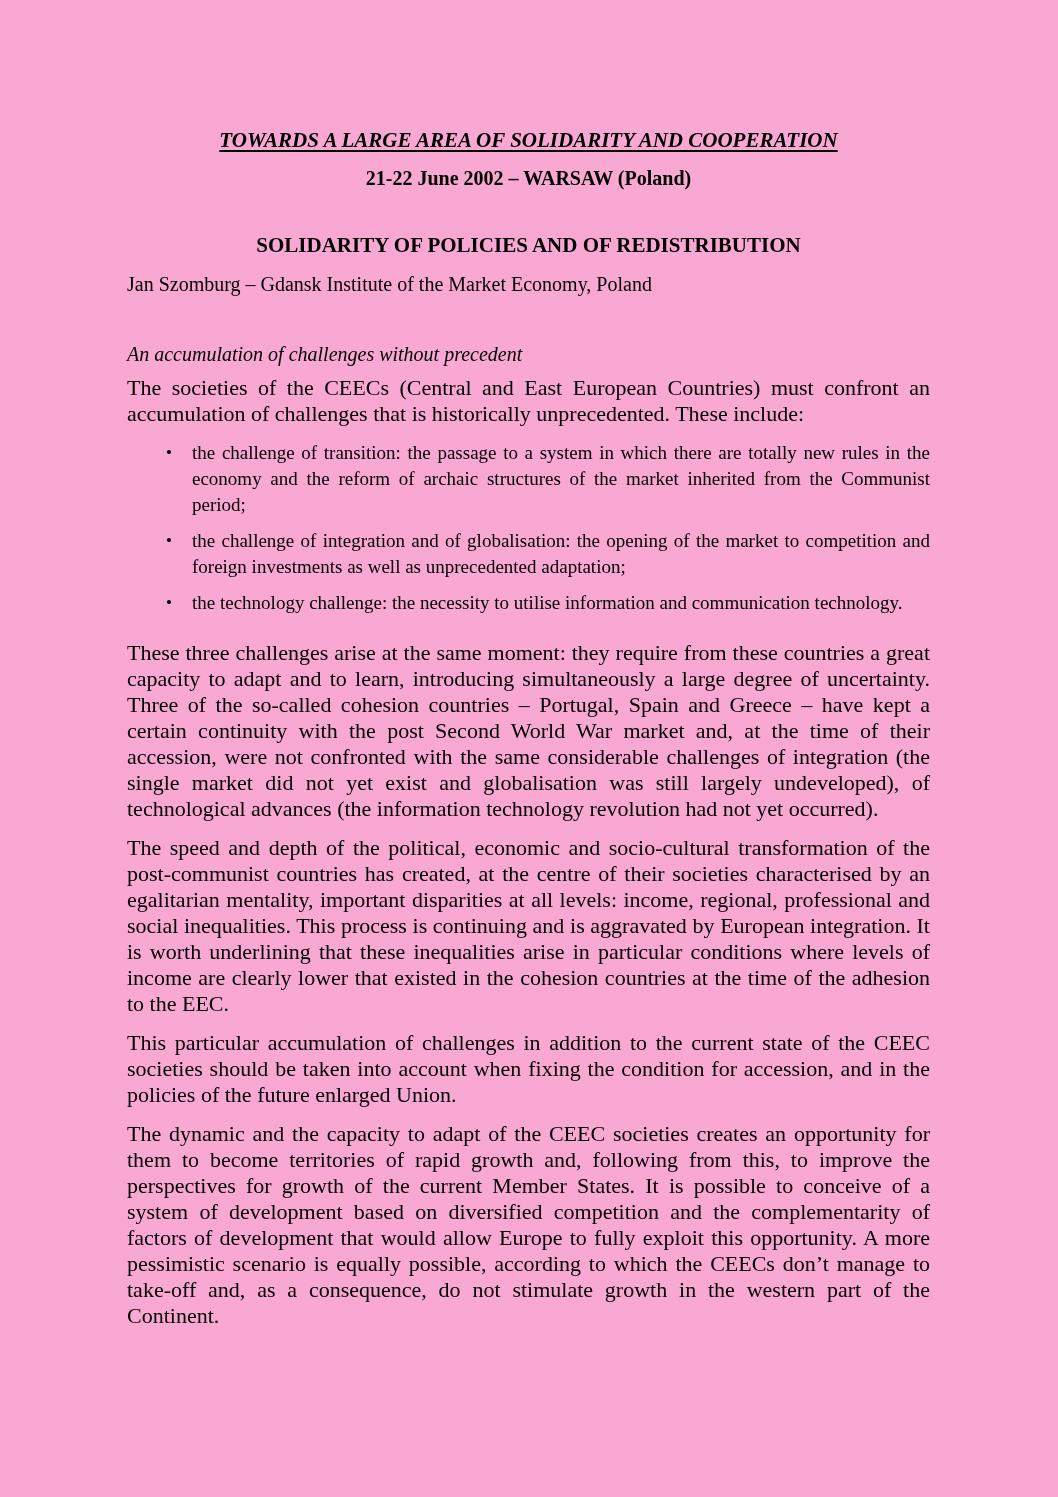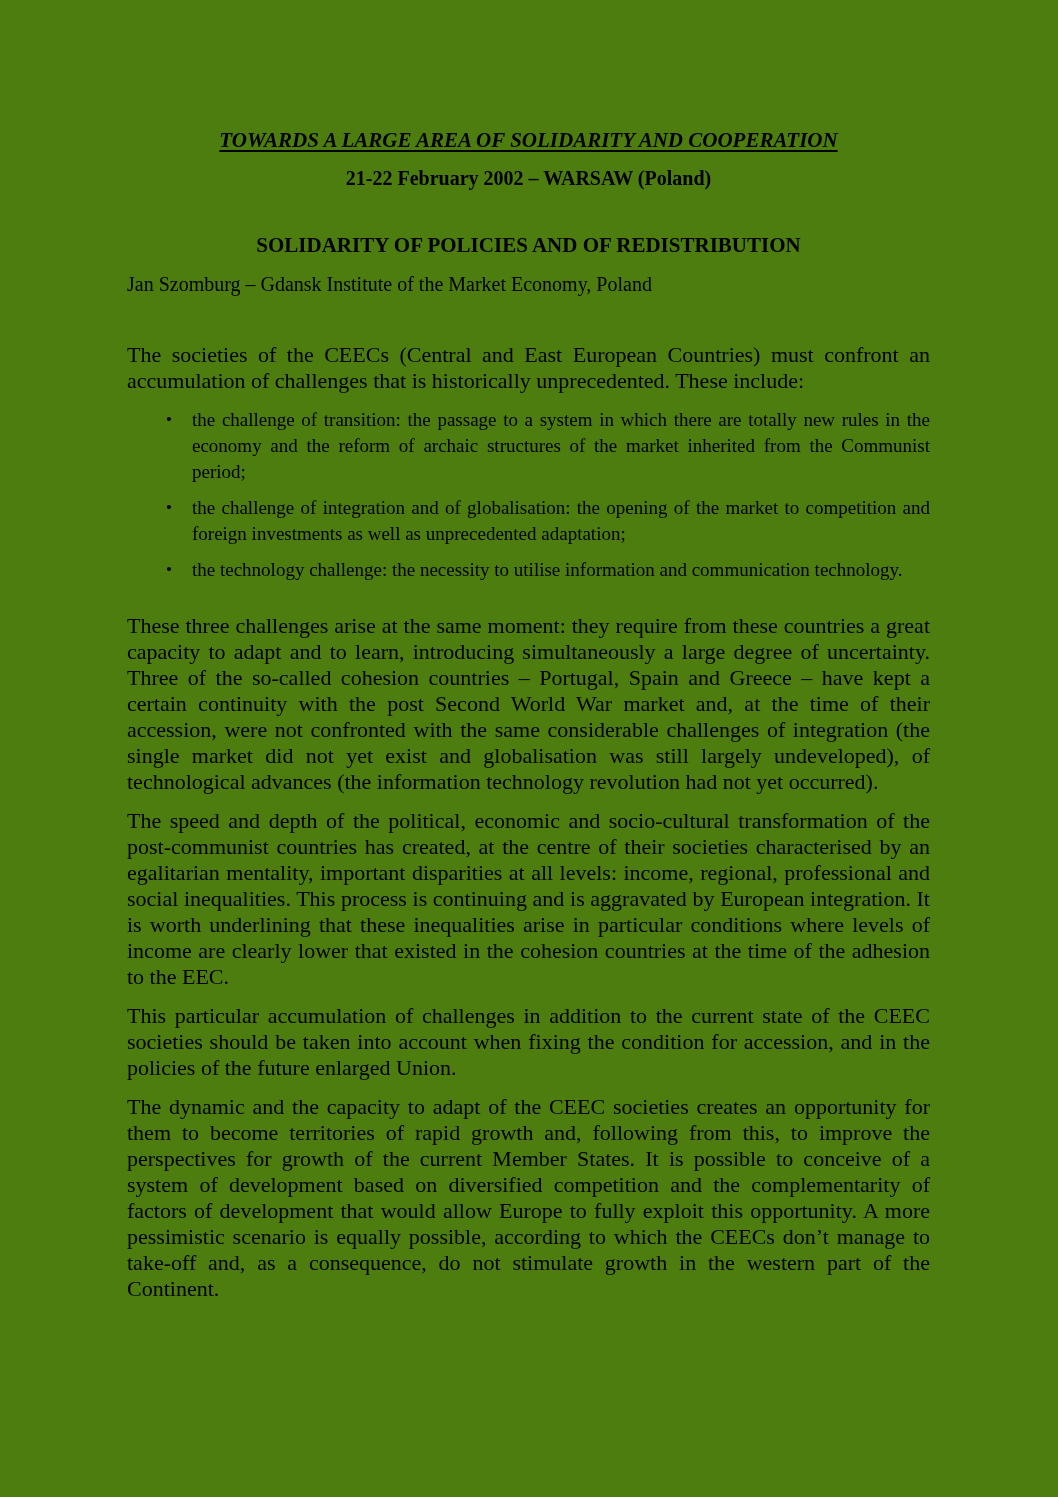--- a/index.html
+++ b/index.html
@@ -1,20 +1,20 @@
 <!DOCTYPE html>
 <html><head>
 <meta charset="utf-8">
 <style>
   html, body { margin: 0; padding: 0; background: #ffffff; }
   .page {
     position: relative;
     width: 1058px;
     height: 1497px;
-    background: #4d7c0f;
+    background: #f9a8d4;
     color: #000000;
     font-family: "Liberation Serif", "DejaVu Serif", serif;
     box-sizing: border-box;
     padding: 128px 128px 20px 127px;
     overflow: hidden;
   }
   .doc-title {
     text-align: center;
     font-size: 21px;
     font-weight: bold;
@@ -57,21 +57,21 @@
   .section-heading.second {
     margin-top: 38px;
   }
   p.body-para {
     font-size: 22px;
     line-height: 26px;
     text-align: justify;
     margin: 0 0 13px 0;
   }
   p.body-para.after-bullets {
-    margin-top: 30px;
+    margin-top: 24px;
   }
   ul.bullet-list {
     list-style: none;
     margin: 2px 0 0 0;
     padding: 0;
   }
   ul.bullet-list li {
     position: relative;
     padding-left: 65px;
     font-size: 19px;
@@ -86,26 +86,27 @@
     font-size: 17px;
   }
 </style>
 </head>
 <body>
 
 <div class="page">
 
   <h1 class="doc-title"><span class="underlined">TOWARDS A LARGE AREA OF SOLIDARITY AND COOPERATION</span></h1>
 
-  <div class="event-date">21-22 February 2002 – WARSAW (Poland)</div>
+  <div class="event-date">21-22 June 2002 – WARSAW (Poland)</div>
 
   <div class="paper-title">SOLIDARITY OF POLICIES AND OF REDISTRIBUTION</div>
 
   <div class="author-line">Jan Szomburg – Gdansk Institute of the Market Economy, Poland</div>
 
+  <h2 class="section-heading">An accumulation of challenges without precedent</h2>
 
   <p class="body-para">The societies of the CEECs (Central and East European Countries) must confront an accumulation of challenges that is historically unprecedented.  These include:</p>
 
   <ul class="bullet-list">
     <li>
       <span class="bullet-marker">•</span>
       <span>the challenge of transition: the passage to a system in which there are totally new rules in the economy and the reform of archaic structures of the market inherited from the Communist period;</span>
     </li>
     <li>
       <span class="bullet-marker">•</span>

